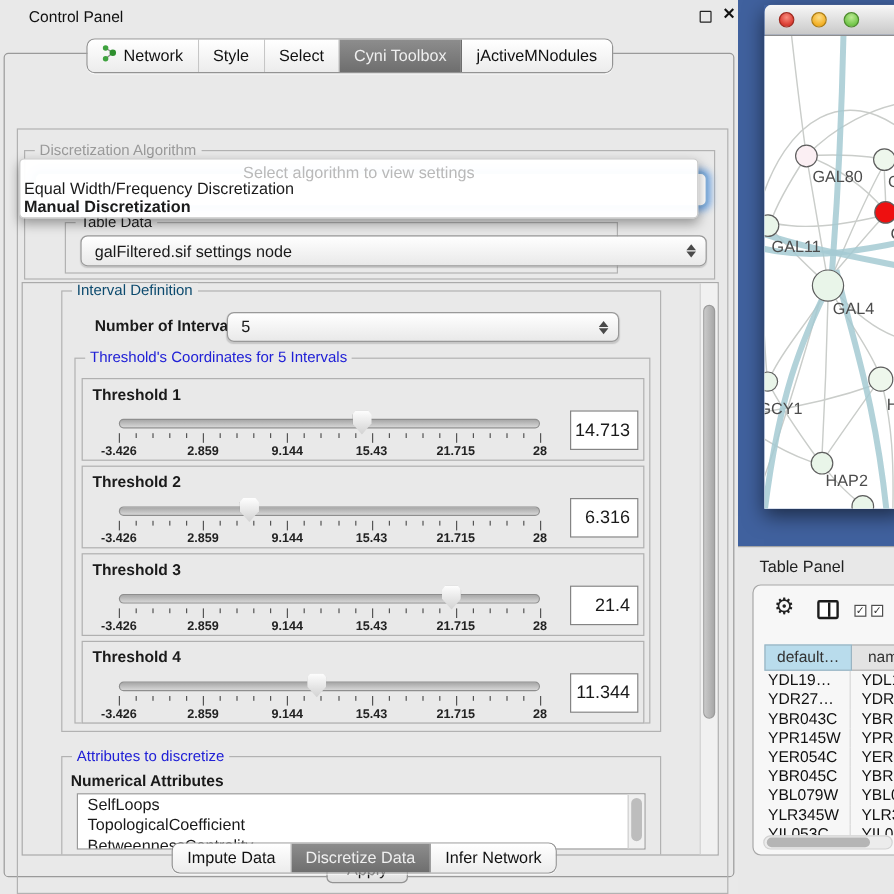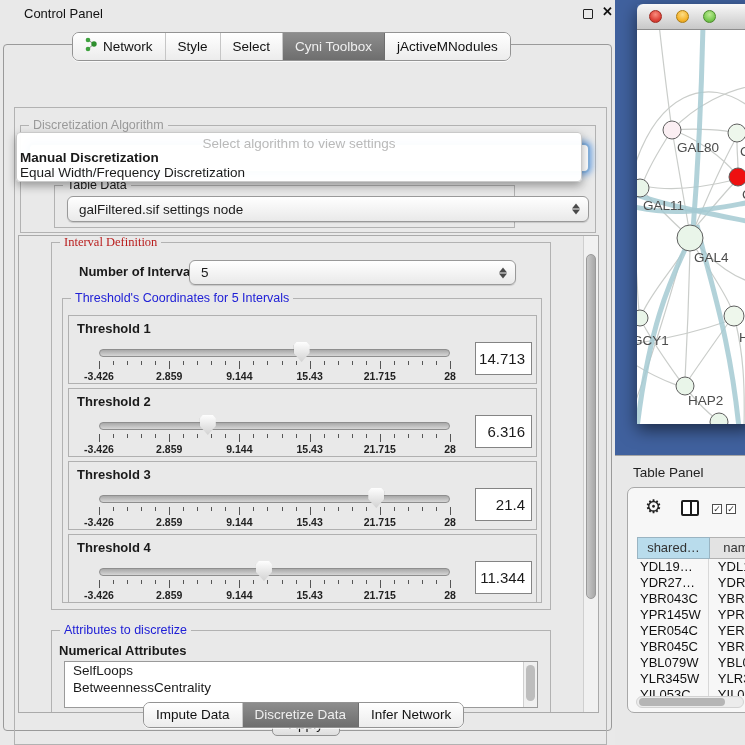--- a/index.html
+++ b/index.html
@@ -53,21 +53,21 @@
   .popup-opt.bold { font-weight:bold; }
 
   
   #scrollpane { position:absolute; left:14px; top:190px; width:581px; height:478px;
     border:1px solid #aaa; overflow:hidden; }
   #vscroll { position:absolute; right:0; top:0; width:15px; height:100%; background:#f1f1f1; border-left:1px solid #cfcfcf; }
   #vscroll-thumb { position:absolute; left:2px; top:18px; width:10px; height:345px; border-radius:6px;
     background:linear-gradient(90deg,#c9c9c9,#a8a8a8); border:1px solid #9a9a9a; }
 
   #interval-group { left:32px; top:6px; width:500px; height:368px; }
-  #interval-legend { color:#b91c1c;font-family:Liberation Serif, serif; }
+  #interval-legend { color:#0c4a6e; }
   #intervals-label { position:absolute; left:27px; top:21px; font-size:13px; font-weight:bold; }
   #intervals-combo { left:137px; top:17px; width:327px; height:25px; }
 
   #thresholds-group { left:10px; top:55px; width:480px; height:305px; }
   .blue-legend { color:#2020d6; }
 
   .threshold-panel { position:relative; margin:0 0 4px 5px; width:469px; height:69px;
     border:1px solid #b0b0b0; background:#e9e9e9; }
   #threshold-list { position:absolute; left:0; top:16px; width:480px; }
   .t-title { position:absolute; left:8px; top:5px; font-size:13px; font-weight:bold; }
@@ -184,22 +184,22 @@
         <span>galFiltered.sif settings node</span>
         <span class="stepper">
             <i class="up"></i>
             <i class="dn"></i>
           </span>
       </div>
     </div>
 
     <div id="algo-popup">
       <div id="popup-prompt">Select algorithm to view settings</div>
+      <div class="popup-opt">Equal Width/Frequency Discretization</div>
       <div class="popup-opt bold">Manual Discretization</div>
-      <div class="popup-opt">Equal Width/Frequency Discretization</div>
     </div>
 
     <div id="scrollpane">
       <div class="group" id="interval-group">
         <span class="legend" id="interval-legend">Interval Definition</span>
         <div id="intervals-label">Number of Intervals</div>
         <div class="combo" id="intervals-combo">
           <span>5</span>
           <span class="stepper">
               <i class="up"></i>
@@ -381,20 +381,21 @@
             </div>
         </div>
       </div>
 
       <div class="group" id="attr-group">
         <span class="legend blue-legend">Attributes to discretize</span>
         <div id="attr-sublabel">Numerical Attributes</div>
         <div id="attr-listbox">
           <div id="attr-items">
               <div class="attr-item">SelfLoops</div>
+              <div class="attr-item">TopologicalCoefficient</div>
               <div class="attr-item">BetweennessCentrality</div>
             </div>
           <div id="attr-scroll">
               <div id="attr-scroll-thumb"></div>
             </div>
         </div>
       </div>
 
       <div id="vscroll">
           <div id="vscroll-thumb"></div>
@@ -480,21 +481,21 @@
 <div id="table-panel">
   <div id="tp-title">Table Panel</div>
   <div id="tp-container">
     <div id="gear-icon">⚙</div>
     <div id="columns-icon">
         <i></i>
       </div>
     <div class="cbx" id="cbx1">✓</div>
     <div class="cbx" id="cbx2">✓</div>
     <div id="tp-header">
-      <div class="th" id="th1">shared…</div>
+      <div class="th" id="th1">default…</div>
       <div class="th" id="th2">name</div>
     </div>
     <div id="table-rows">
         <div class="trow">
           <div class="tc1">YDL19…</div>
           <div class="tc2">YDL19</div>
         </div>
         <div class="trow">
           <div class="tc1">YDR27…</div>
           <div class="tc2">YDR27</div>

